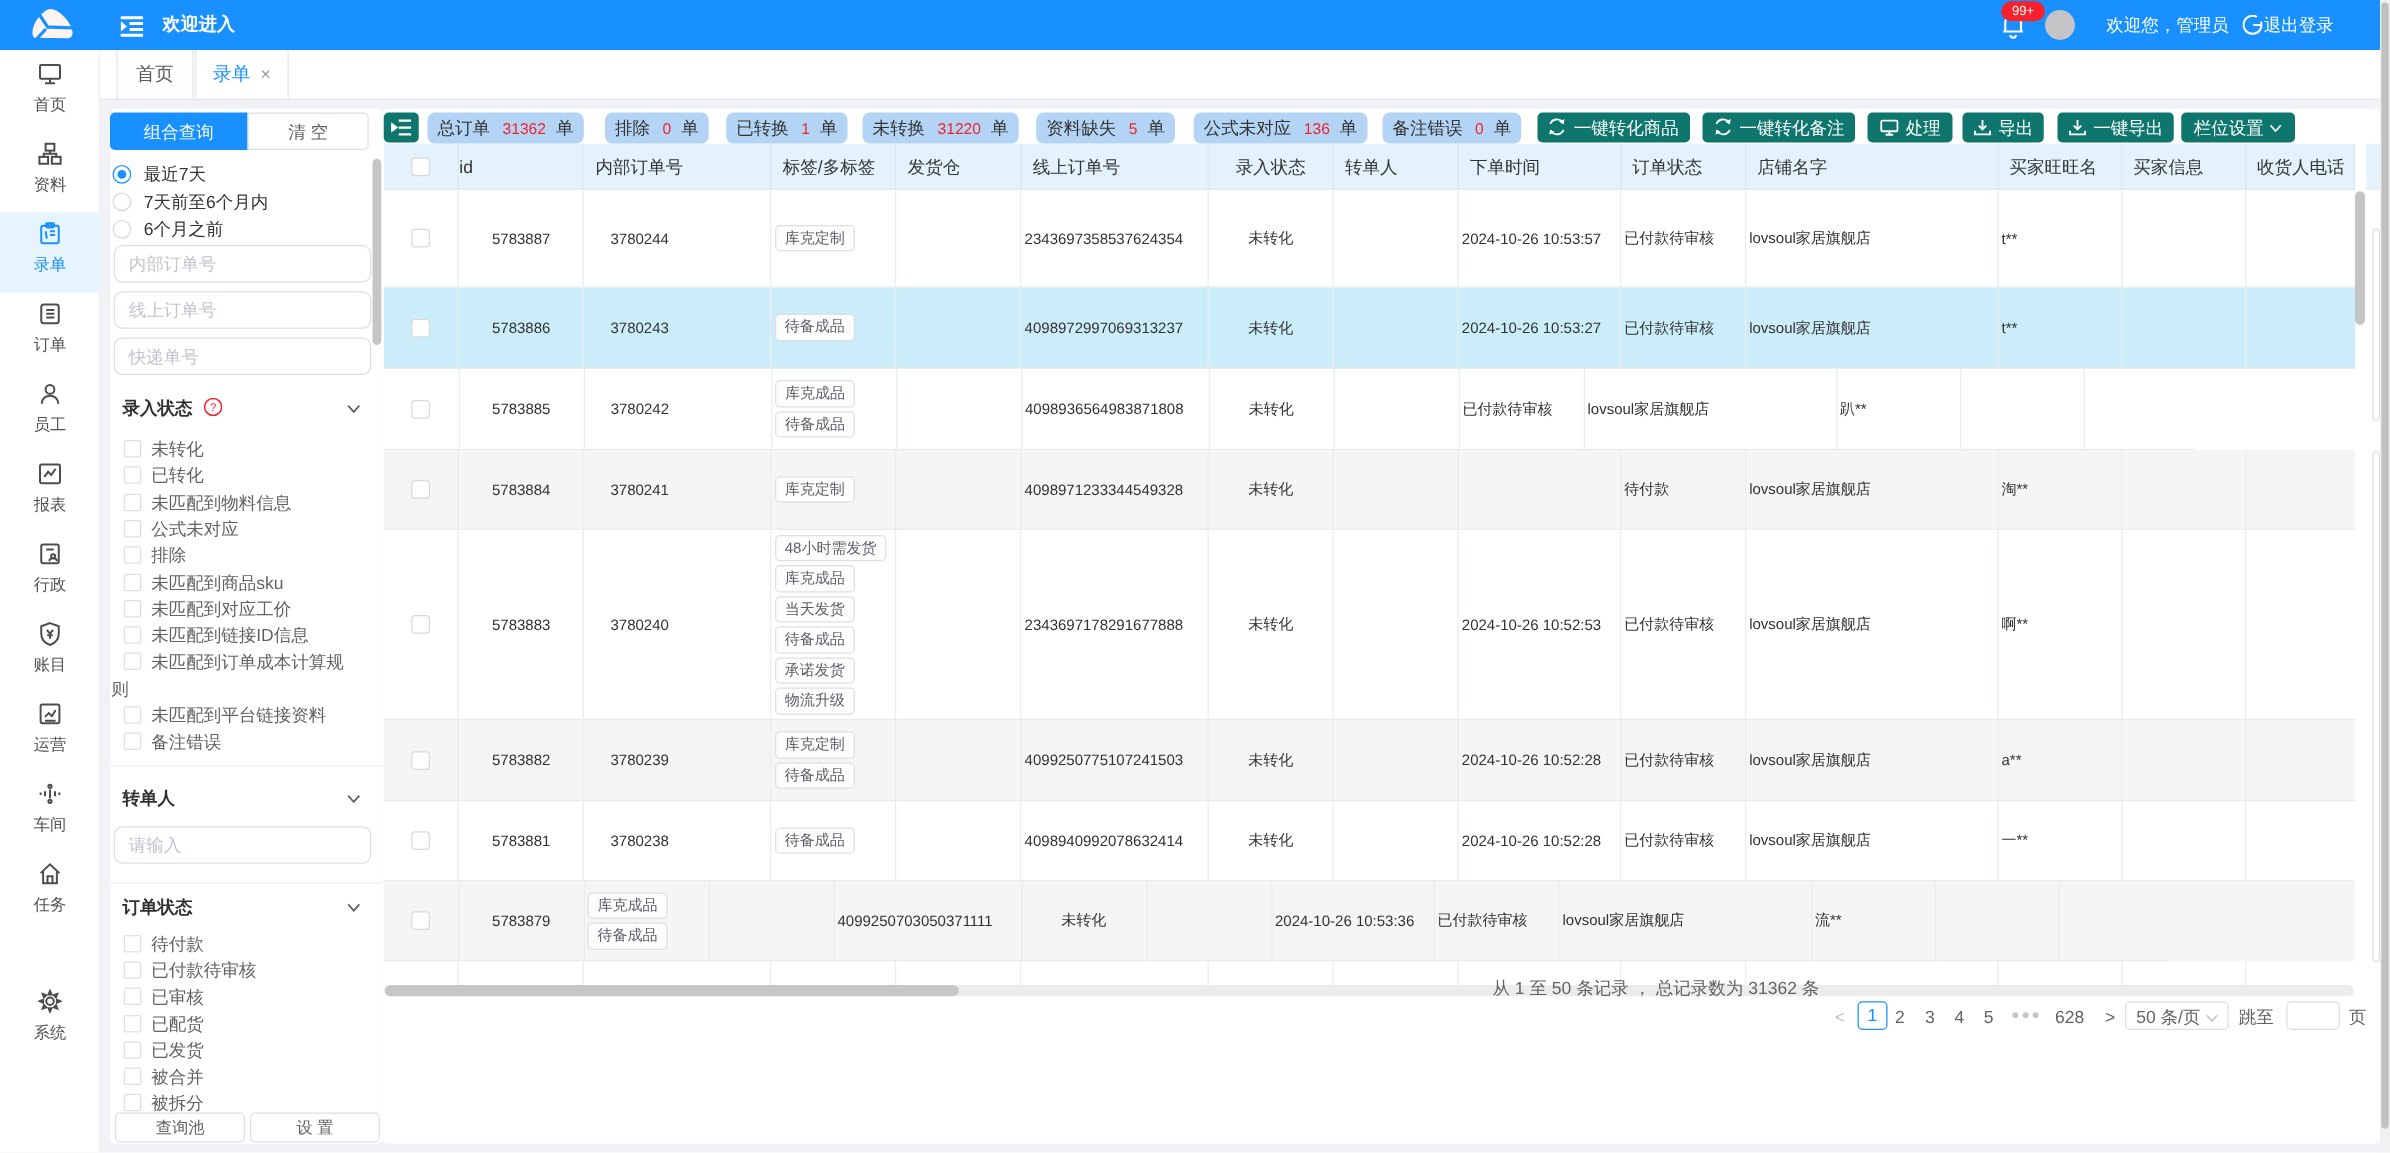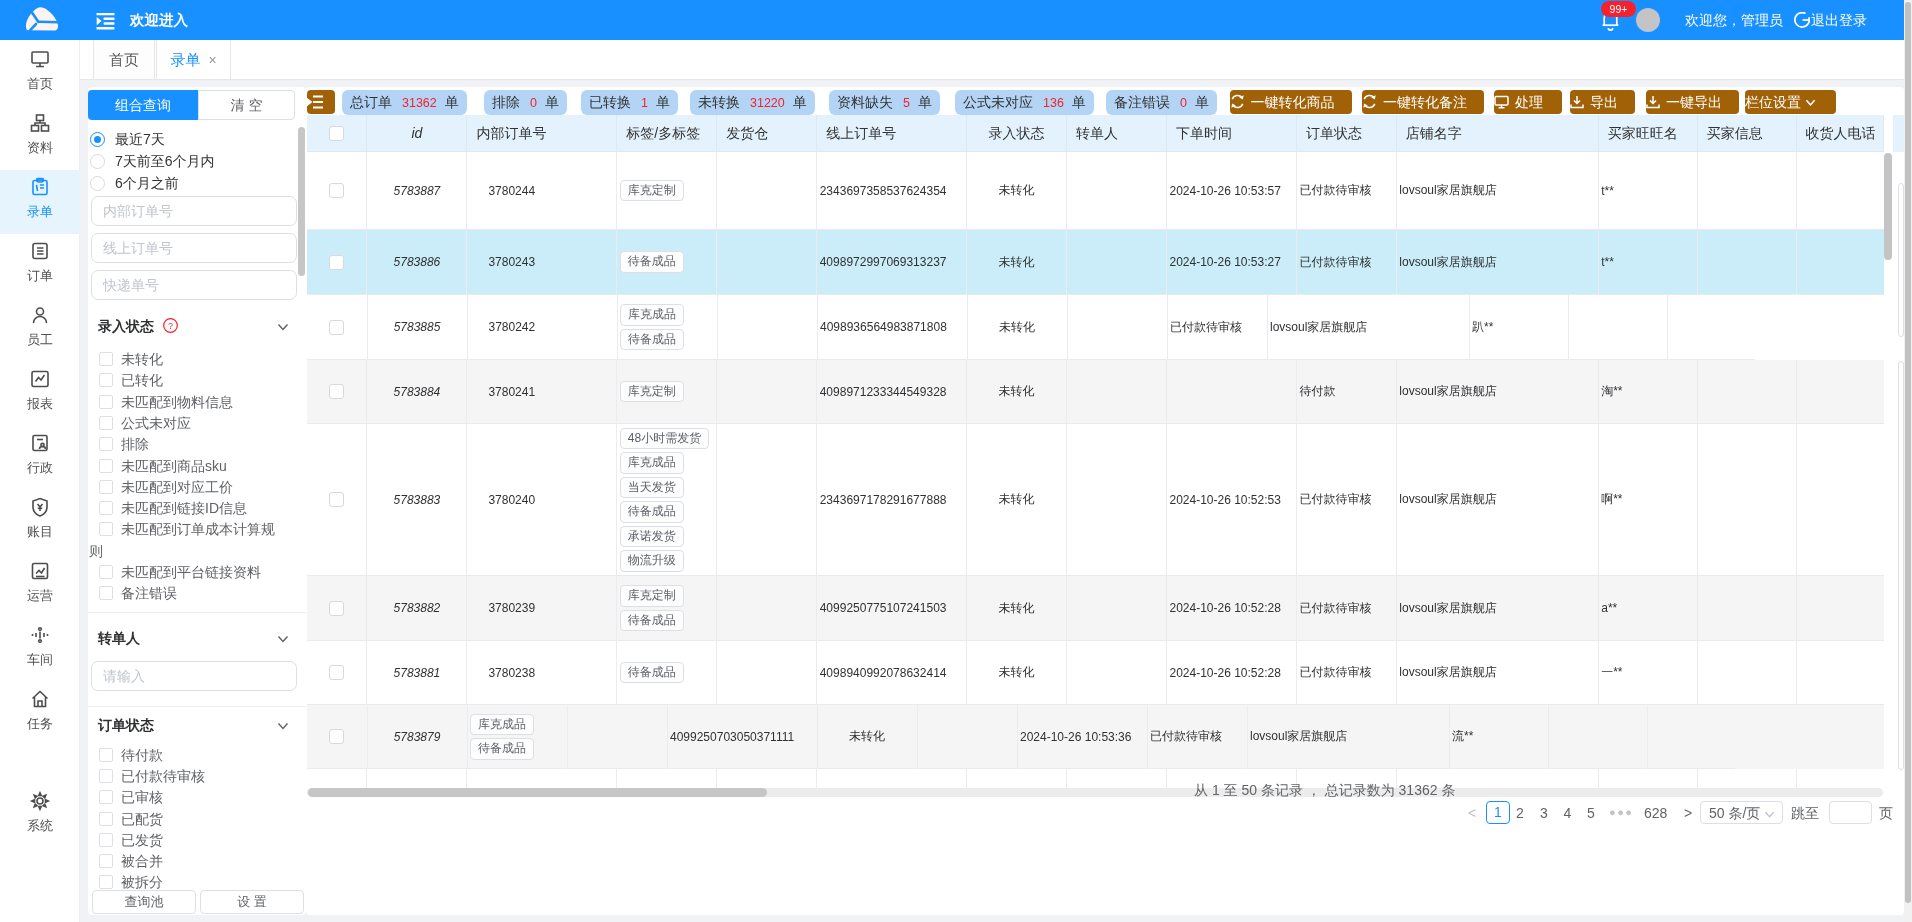--- a/index.html
+++ b/index.html
@@ -48,35 +48,35 @@
 .chev { position:absolute; width:12px; height:12px; }
 .cbrow { position:absolute; left:99px; font-size:14px; color:#606266; height:16px; line-height:16px; }
 .cbx { display:inline-block; width:14px; height:14px; border:1px solid #dcdfe6; border-radius:2px; background:#fff; vertical-align:-2px; margin-right:8px; }
 .fdivider { position:absolute; left:88px; width:218px; height:1px; background:#ebeef5; }
 .fbot { position:absolute; top:890px; height:24px; border:1px solid #dcdfe6; border-radius:4px; background:#fff; color:#606266; font-size:13px; text-align:center; line-height:22px; }
 #fscroll { position:absolute; left:298px; top:127px; width:7px; height:149px; background:#c6c6c6; border-radius:4px; }
 
 
 .chip { position:absolute; top:90px; height:24.5px; background:#b3d4f5; border-radius:6px; font-size:14px; color:#333; text-align:center; line-height:24px; white-space:nowrap; padding:0 8px; }
 .chip b { color:#f5222d; font-weight:normal; font-size:12.5px; margin:0 8px 0 10px; }
-.bbtn { position:absolute; top:90px; height:24px; background:#a16207; border-radius:4px; font-size:14px; color:#fff; line-height:24px; white-space:nowrap; }
+.bbtn { position:absolute; top:90px; height:24px; background:#0f766e; border-radius:4px; font-size:14px; color:#fff; text-align:center; line-height:24px; white-space:nowrap; }
 .bbtn svg { vertical-align:-2px; margin-right:6px; }
 
 
 #tablewrap { position:absolute; left:306.5px; top:115px; width:1577px; height:672.5px; overflow:hidden; background:#fff; }
 .trow { display:flex; width:1577px; }
 .trow > div { border-right:1px solid #e9ecf0; border-bottom:1px solid #eaeaec; overflow:hidden; white-space:nowrap; }
 .trow > div:last-child { border-right:none; }
 #thead { background:#e3f2fc; height:37px; }
 #thead > div { border-right:1px solid #dde8f1; border-bottom:1px solid #e4e7ea; font-size:14px; color:#333; line-height:36px; padding-left:9px; }
 .rw { background:#fff; }
 .rg { background:#f5f5f6; }
 .rh { background:#cbedf9; }
 .trow .c0 { width:61px; display:flex; align-items:center; justify-content:center; padding-left:0 !important; }
-.trow .c1 { width:100px; text-align:center; padding-left:0 !important;font-style:italic; }
+.trow .c1 { width:100px; text-align:left; padding-left:0 !important; }
 .trow .c2 { width:150px; }
 .trow .c3 { width:100px; }
 .trow .c4 { width:100px; }
 .trow .c5 { width:150px; }
 .trow .c6 { width:100px; text-align:center; padding-left:0 !important; }
 .trow .c7 { width:100px; }
 .trow .c8 { width:130px; }
 .trow .c9 { width:100px; }
 .trow .c10 { width:202px; }
 .trow .c11 { width:99px; }

